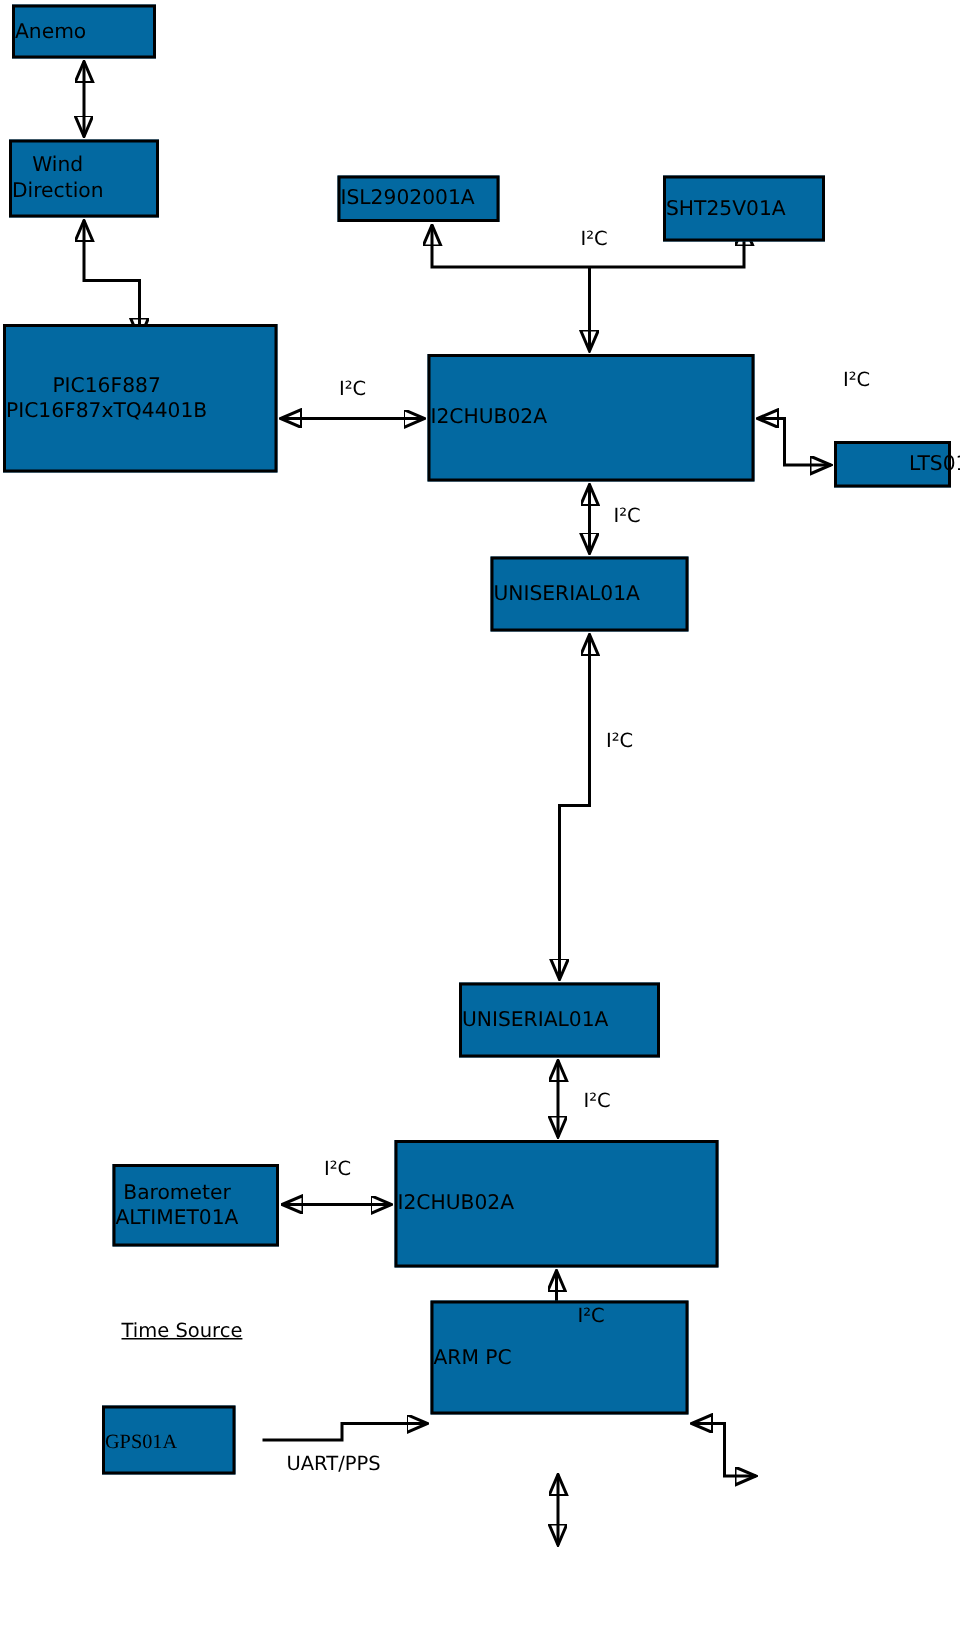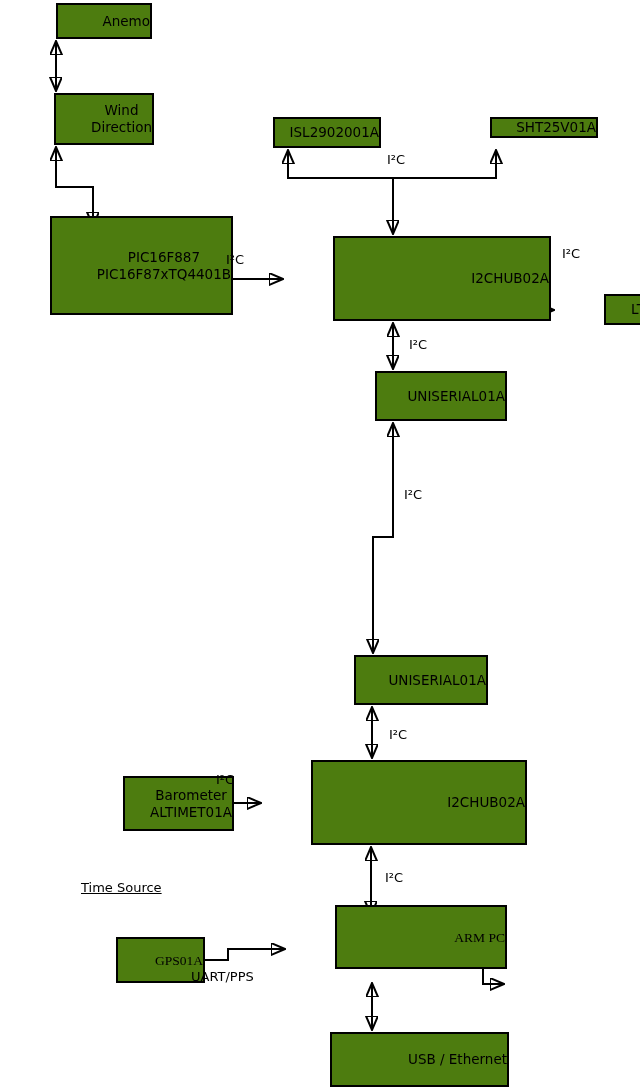--- a/index.html
+++ b/index.html
@@ -1,21 +1,21 @@
 <!DOCTYPE html>
 <html><head>
 <meta charset="utf-8">
 <style>
   html,body{margin:0;padding:0;background:#ffffff;}
   body{font-family:"DejaVu Sans",sans-serif;color:#000000;}
   .stage{position:relative;width:640px;height:1089px;background:#ffffff;overflow:hidden;}
   .connectors{position:absolute;left:0;top:0;width:640px;height:1089px;}
   .connectors path{fill:none;stroke:#000000;stroke-width:2;}
-  .box{position:absolute;box-sizing:border-box;border:2px solid #000000;background:#4d7c0f;
-       display:flex;align-items:center;justify-content:flex-end;text-align:center;margin-left:48px;}
+  .box{position:absolute;box-sizing:border-box;border:2px solid #000000;background:#0369a1;
+       display:flex;align-items:center;justify-content:flex-start;text-align:center;}
   .box-label{font-size:13.5px;line-height:17px;color:#000000;white-space:pre-line;}
   .lbl{position:absolute;font-size:13px;line-height:16px;color:#000000;white-space:nowrap;}
 </style>
 </head>
 <body>
 
 <div class="stage">
 
   <svg class="connectors" width="640" height="1089" viewBox="0 0 640 1089" xmlns="http://www.w3.org/2000/svg">
     <defs>
@@ -50,21 +50,21 @@
 
   <div class="box" style="left:2px;top:216px;width:183px;height:99px;">
     <span class="box-label">PIC16F887
 PIC16F87xTQ4401B</span>
   </div>
 
   <div class="box" style="left:225px;top:117px;width:108px;height:31px;">
     <span class="box-label">ISL2902001A</span>
   </div>
 
-  <div class="box" style="left:442px;top:117px;width:108px;height:21px;">
+  <div class="box" style="left:442px;top:117px;width:108px;height:44px;">
     <span class="box-label">SHT25V01A</span>
   </div>
 
   <div class="box" style="left:285px;top:236px;width:218px;height:85px;">
     <span class="box-label">I2CHUB02A</span>
   </div>
 
   <div class="box" style="left:556px;top:294px;width:78px;height:31px;padding-left:48px;">
     <span class="box-label">LTS01A</span>
   </div>
@@ -83,28 +83,25 @@
 
   <div class="box" style="left:75px;top:776px;width:111px;height:55px;">
     <span class="box-label">Barometer
 ALTIMET01A</span>
   </div>
 
   <div class="box" style="left:68px;top:937px;width:89px;height:46px;font-family:Liberation Serif, serif;">
     <span class="box-label">GPS01A</span>
   </div>
 
-  <div class="box" style="left:287px;top:905px;width:172px;height:64px;font-family:Liberation Serif, serif;">
+  <div class="box" style="left:287px;top:867px;width:172px;height:76px;">
     <span class="box-label">ARM PC</span>
   </div>
 
 
-  <div class="box" style="left:282px;top:1032px;width:179px;height:55px;">
-    <span class="box-label">USB / Ethernet</span>
-  </div>
 
   <span class="lbl" style="left:387px;top:152px;">I²C</span>
   <span class="lbl" style="left:226px;top:252px;">I²C</span>
   <span class="lbl" style="left:562px;top:246px;">I²C</span>
   <span class="lbl" style="left:409px;top:337px;">I²C</span>
   <span class="lbl" style="left:404px;top:487px;">I²C</span>
   <span class="lbl" style="left:389px;top:727px;">I²C</span>
   <span class="lbl" style="left:216px;top:772px;">I²C</span>
   <span class="lbl" style="left:385px;top:870px;">I²C</span>
   <span class="lbl" style="left:191px;top:969px;">UART/PPS</span>

